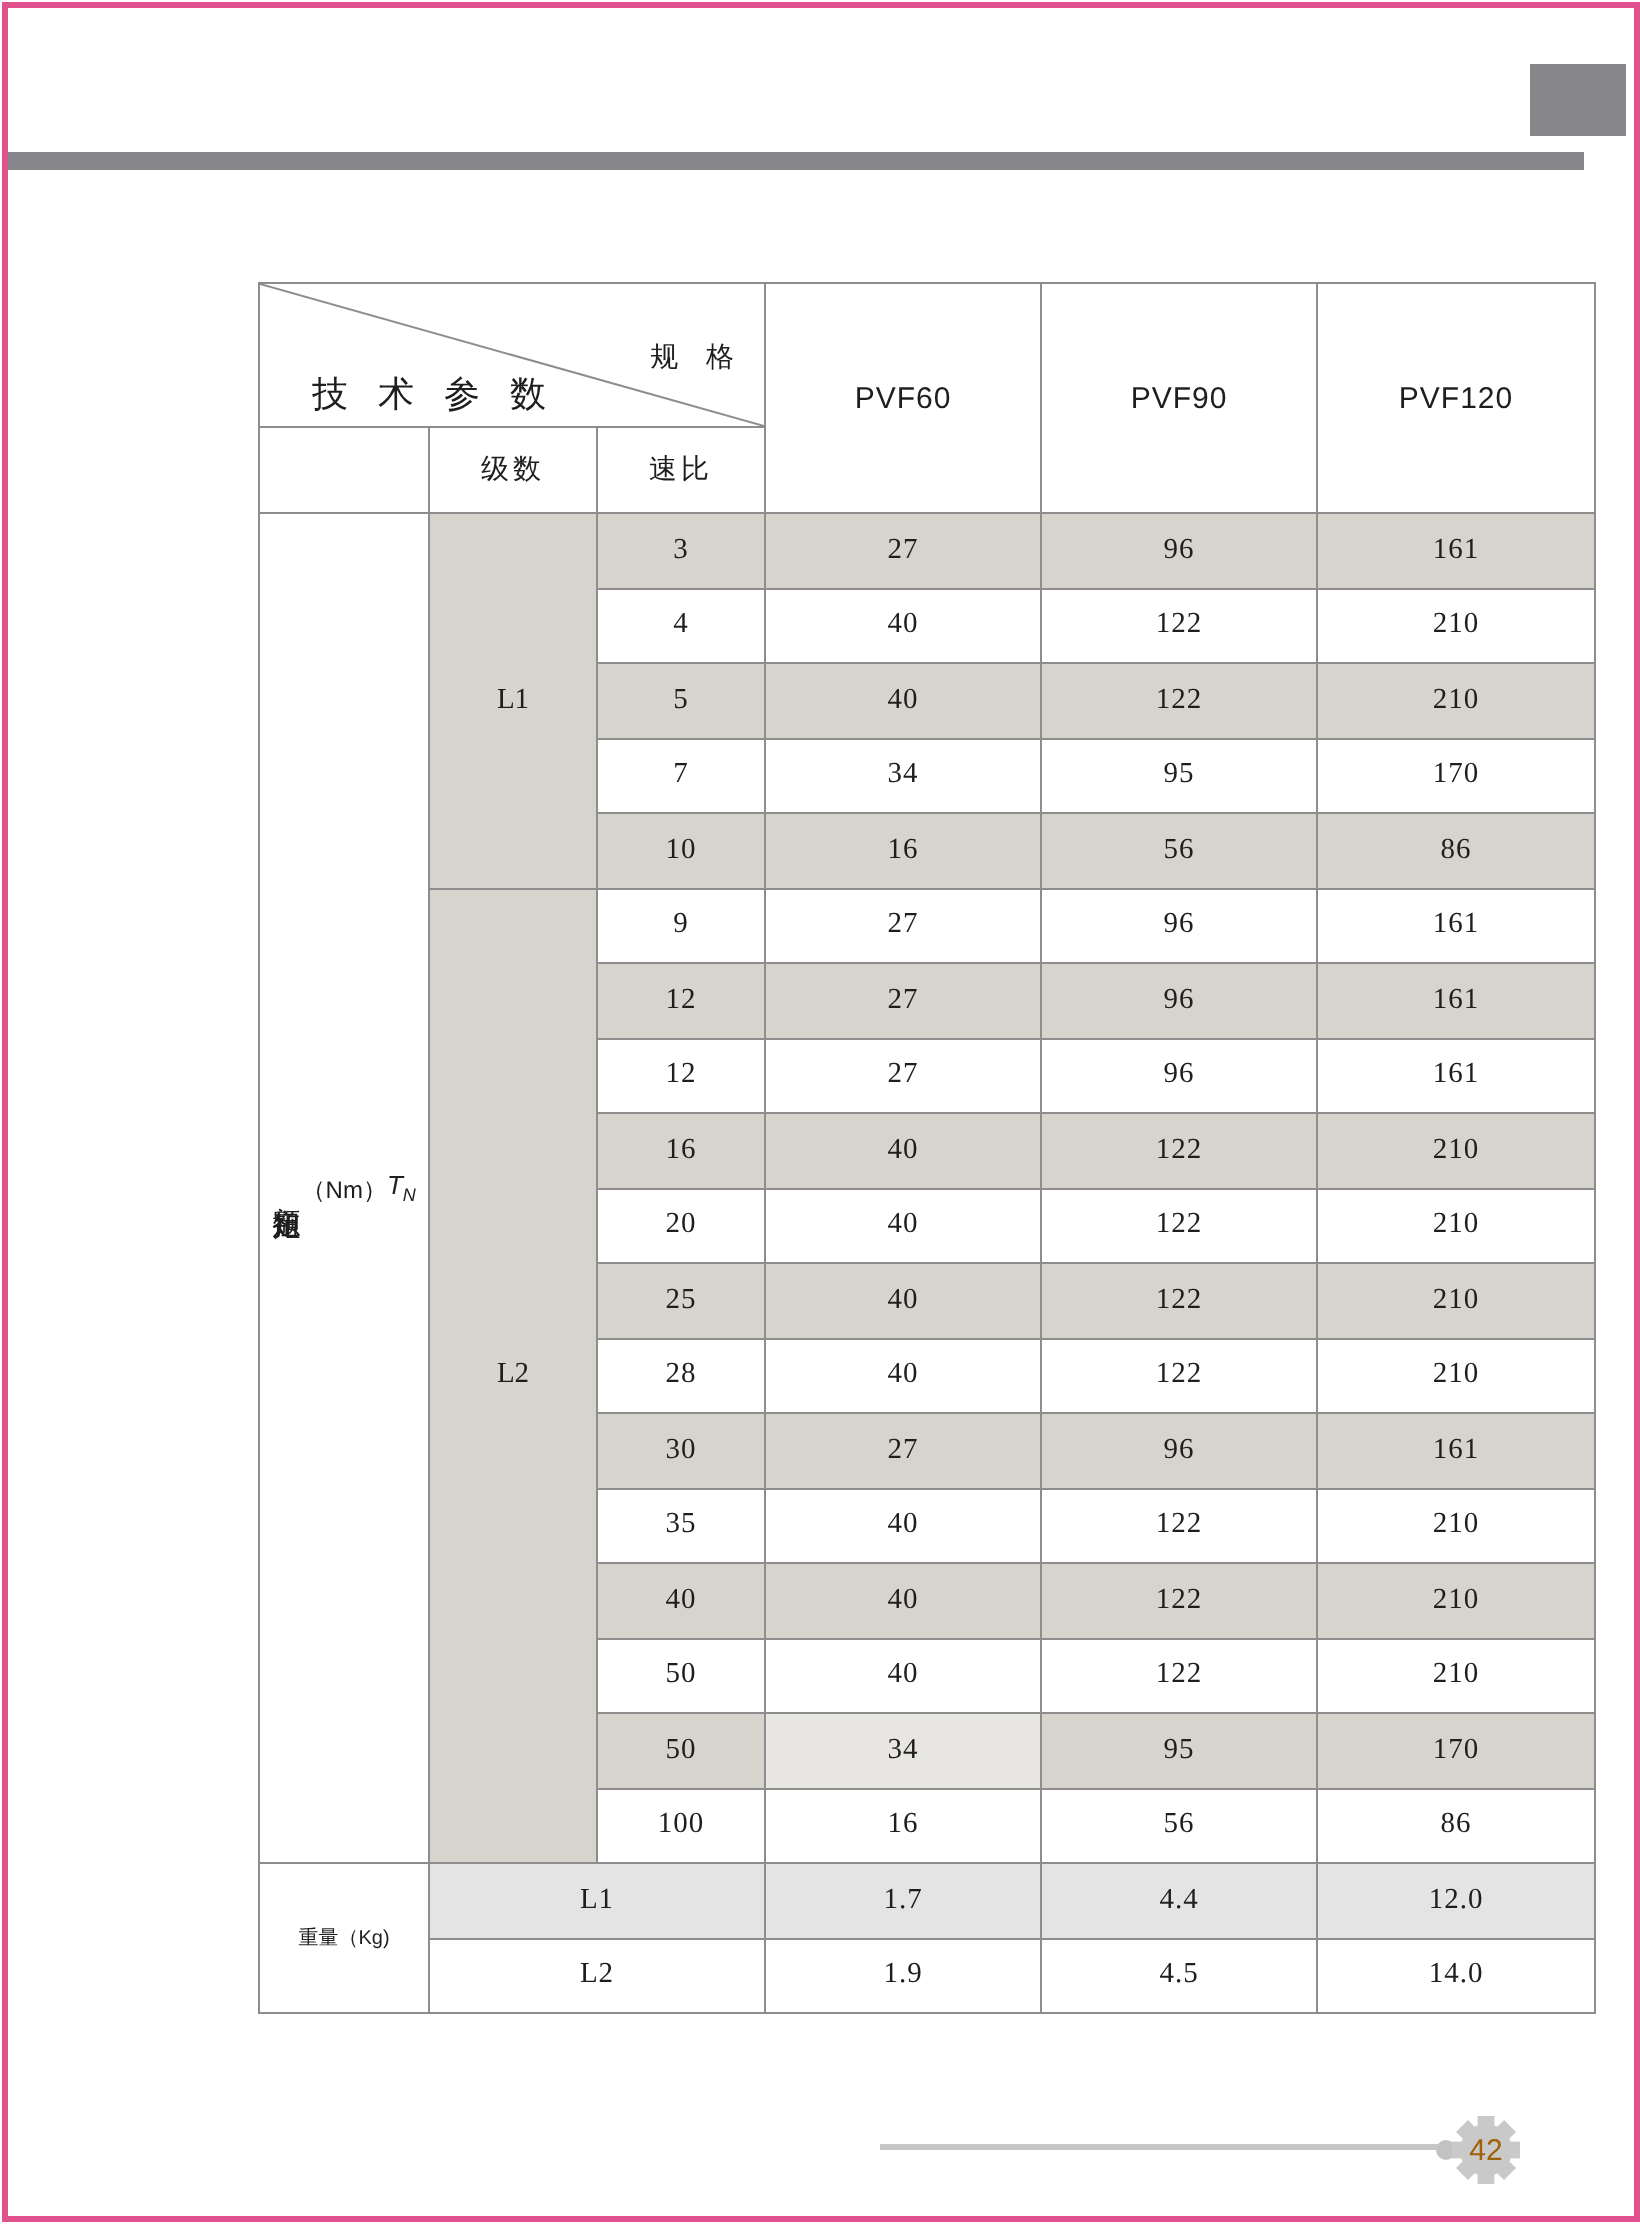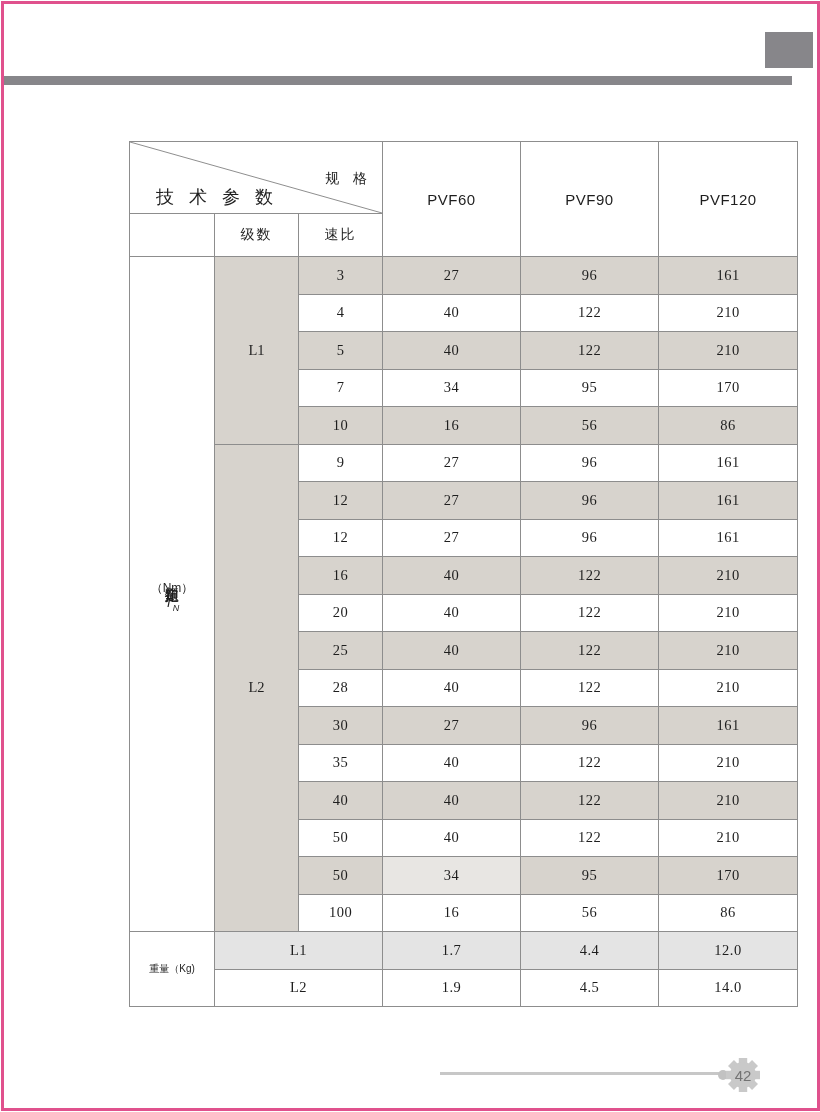--- a/index.html
+++ b/index.html
@@ -31,36 +31,36 @@
   .wshade{background:#e4e4e4;}
   .group-cell{background:#d7d3cd;font-family:"Liberation Serif","DejaVu Serif",serif;font-size:14.5px;}
 
   
   td.diag{position:relative;}
   td.diag svg{position:absolute;left:0;top:0;width:100%;height:100%;display:block;}
   .diag-top{position:absolute;right:10px;top:28px;font-size:14px;letter-spacing:5px;}
   .diag-bottom{position:absolute;left:26px;top:43px;font-size:18px;letter-spacing:5px;}
 
   
-  .torque-inner{display:flex;flex-direction:column;align-items:center;justify-content:center;line-height:1.05;}
+  .torque-inner{display:flex;flex-direction:row;align-items:center;justify-content:center;line-height:1.05;}
   .vert-title{writing-mode:vertical-rl;text-orientation:upright;font-size:14px;letter-spacing:1px;}
   .torque-unit{font-size:12px;margin-top:3px;letter-spacing:0;}
   .torque-sym{font-family:Liberation Sans, sans-serif;font-style:italic;font-size:13px;margin-top:1px;}
   .torque-sym sub{font-size:9px;font-style:italic;}
   .weight-label{font-size:10px;letter-spacing:0;}
 
   
   .foot-line{position:absolute;left:440px;top:1072px;width:280px;height:3px;background:#c7c7c7;}
   .foot-dot{position:absolute;left:718px;top:1070px;width:10px;height:10px;border-radius:50%;background:#c2c2c2;}
   .gear-wrap{position:absolute;left:726px;top:1058px;width:34px;height:34px;}
   .gear-wrap svg{position:absolute;left:0;top:0;}
   .gear-num{
     position:absolute;left:0;top:0;width:34px;height:34px;
     display:flex;align-items:center;justify-content:center;
-    font-size:15px;color:#737373;letter-spacing:0;
+    font-size:15px;color:#a16207;letter-spacing:0;
   }
 </style>
 </head>
 <body>
 
 <div class="page">
   <div class="page-border"></div>
   <div class="top-bar"></div>
   <div class="top-square"></div>
 

